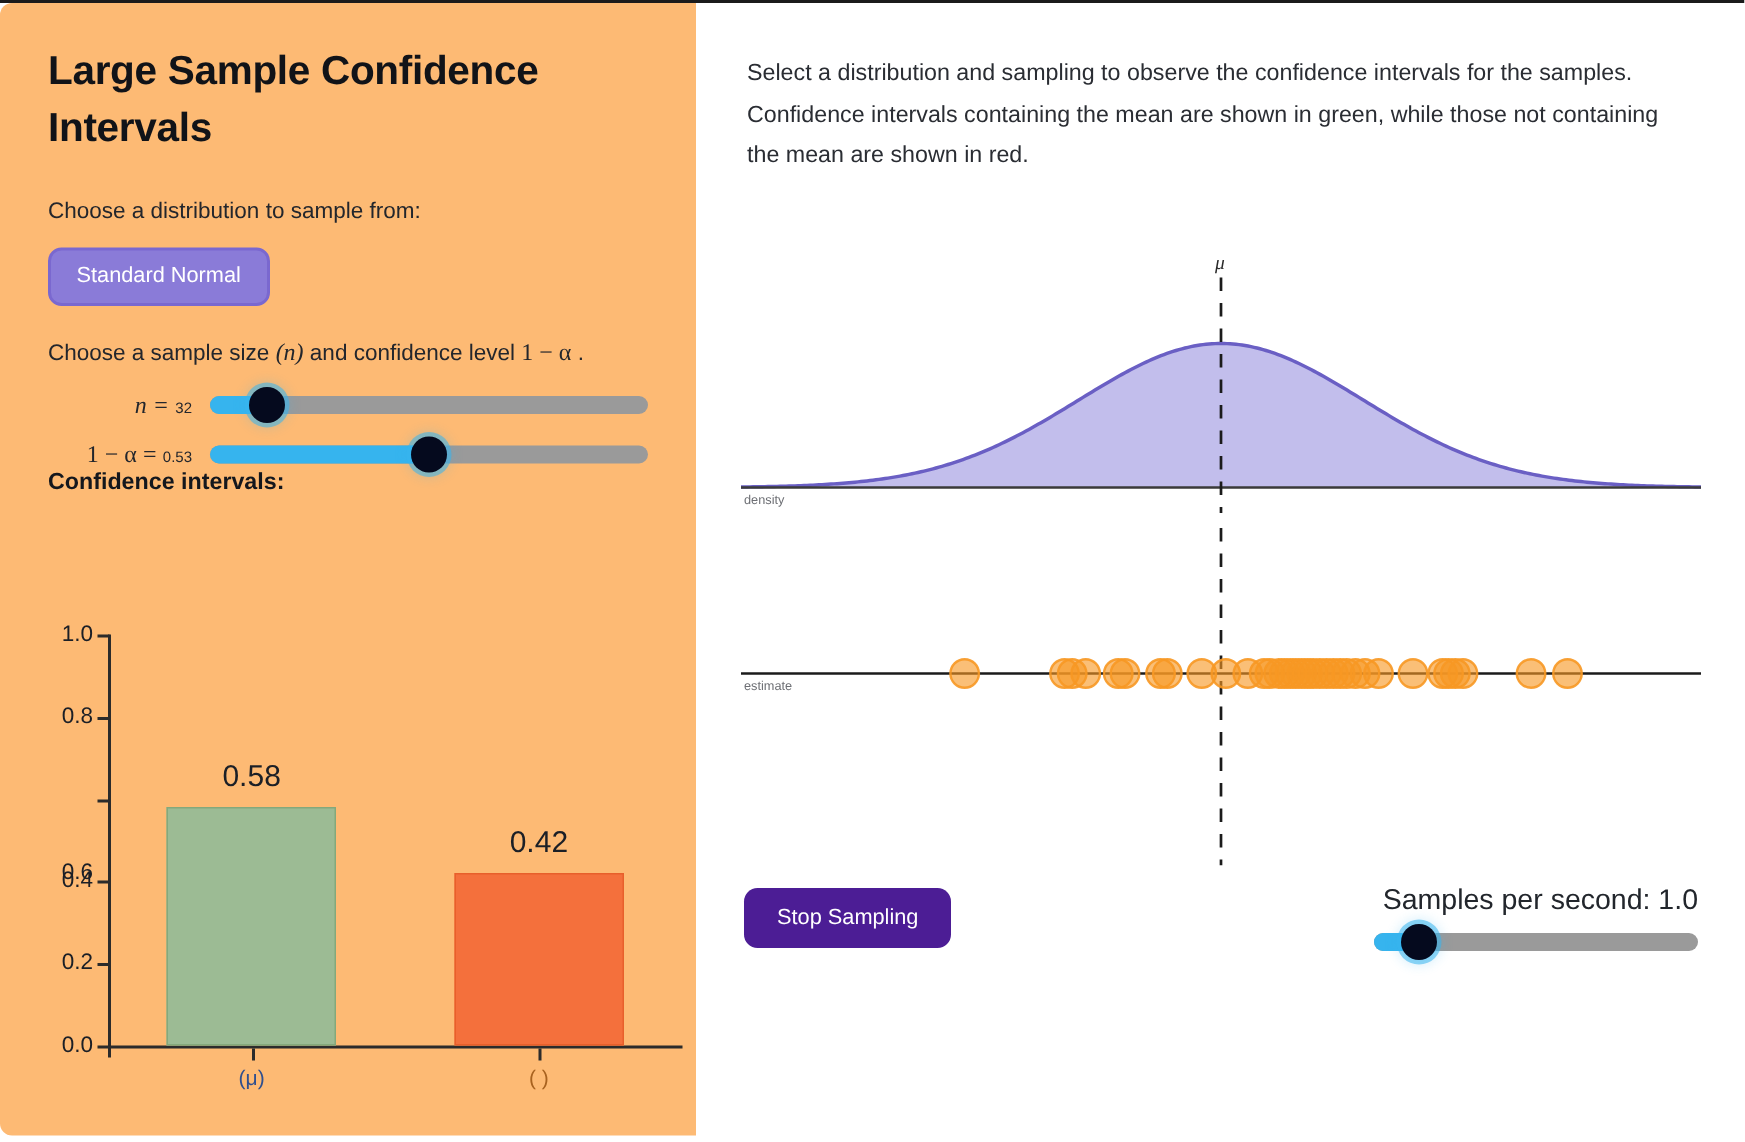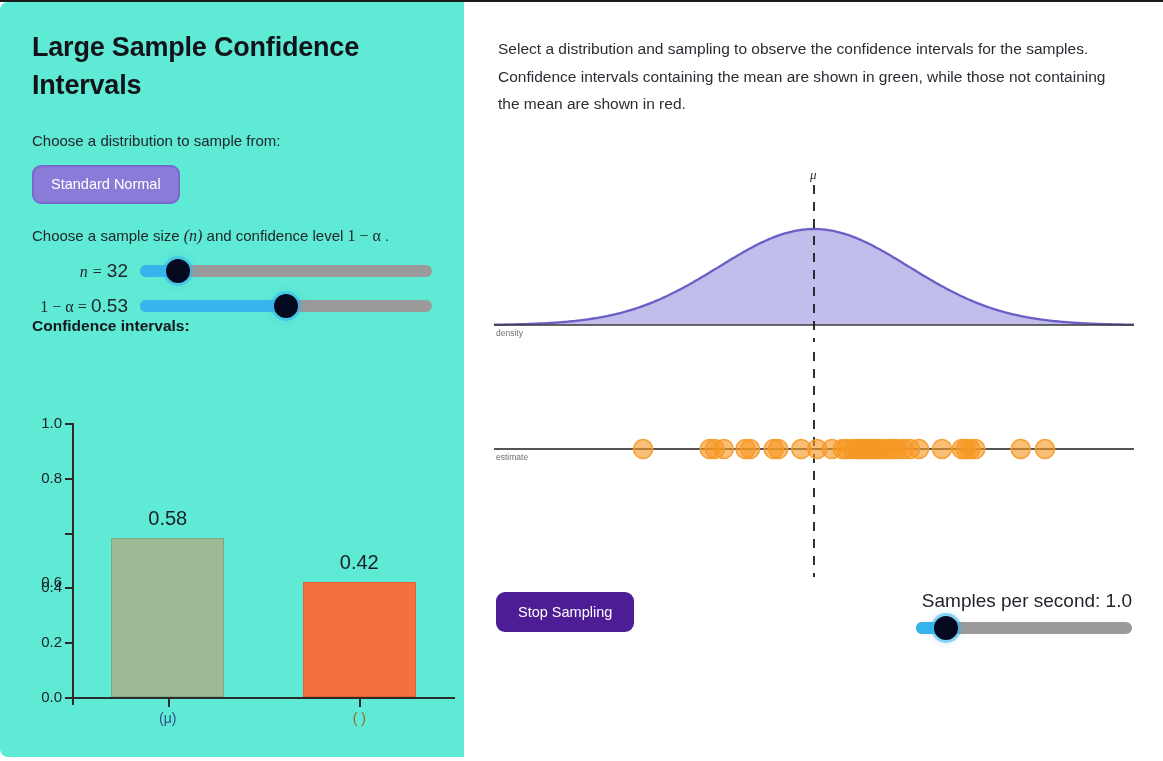--- a/index.html
+++ b/index.html
@@ -12,21 +12,21 @@
   }
   #app { position: relative; width: 1163px; height: 761px; background:#ffffff; }
 
   
   .top-rule { position:absolute; left:0; top:0; width:1163px; height:2px; background:#1b1b1b; }
 
   
   #sidebar {
     position: absolute; left: 0; top: 2px;
     width: 464px; height: 755px;
-    background: #5eead4;
+    background: #fdba74;
     border-radius: 8px 0 0 8px;
     padding: 26px 32px 0 32px;
   }
   .app-title {
     font-size: 27px; font-weight: bold; color:#111318;
     line-height: 1.42; letter-spacing: -0.2px;
     margin: 0 0 0 0; width: 380px;
   }
   .prompt-text {
     font-size: 15px; color:#23262c; margin-top: 26px; line-height:1.3;
@@ -46,21 +46,21 @@
   .prompt-text2 { font-size: 15px; color:#23262c; margin-top: 22px; line-height:1.3; }
   .mathit { font-family:"Liberation Serif", serif; font-style: italic; font-size:16px; }
   .mathrm { font-family:"Liberation Serif", serif; font-size:16px; }
 
   .slider-row { display:flex; align-items:center; margin-top: 13px; }
   .slider-label {
     width: 108px; text-align: right; padding-right: 12px;
     font-family:"Liberation Serif", serif; font-size:17px; color:#23262c;
     white-space: nowrap;
   }
-  .slider-label .num { font-family:"Liberation Sans", sans-serif; font-size:19px; }
+  .slider-label .num { font-family:"Liberation Sans", sans-serif; font-size:10px; }
   .track {
     position: relative; height: 12px; border-radius: 7px;
     background: #9a9a9a; flex: 1;
   }
   .fill { position:absolute; left:0; top:0; height:12px; border-radius:7px 0 0 7px; background:#36b4ee; }
   .knob {
     position:absolute; top:50%; width:24px; height:24px; border-radius:50%;
     background:#050a1e; transform: translate(-50%, -50%);
     box-shadow: 0 0 0 3px rgba(54,180,238,0.55), 0 0 7px 4px rgba(54,180,238,0.18);
   }

